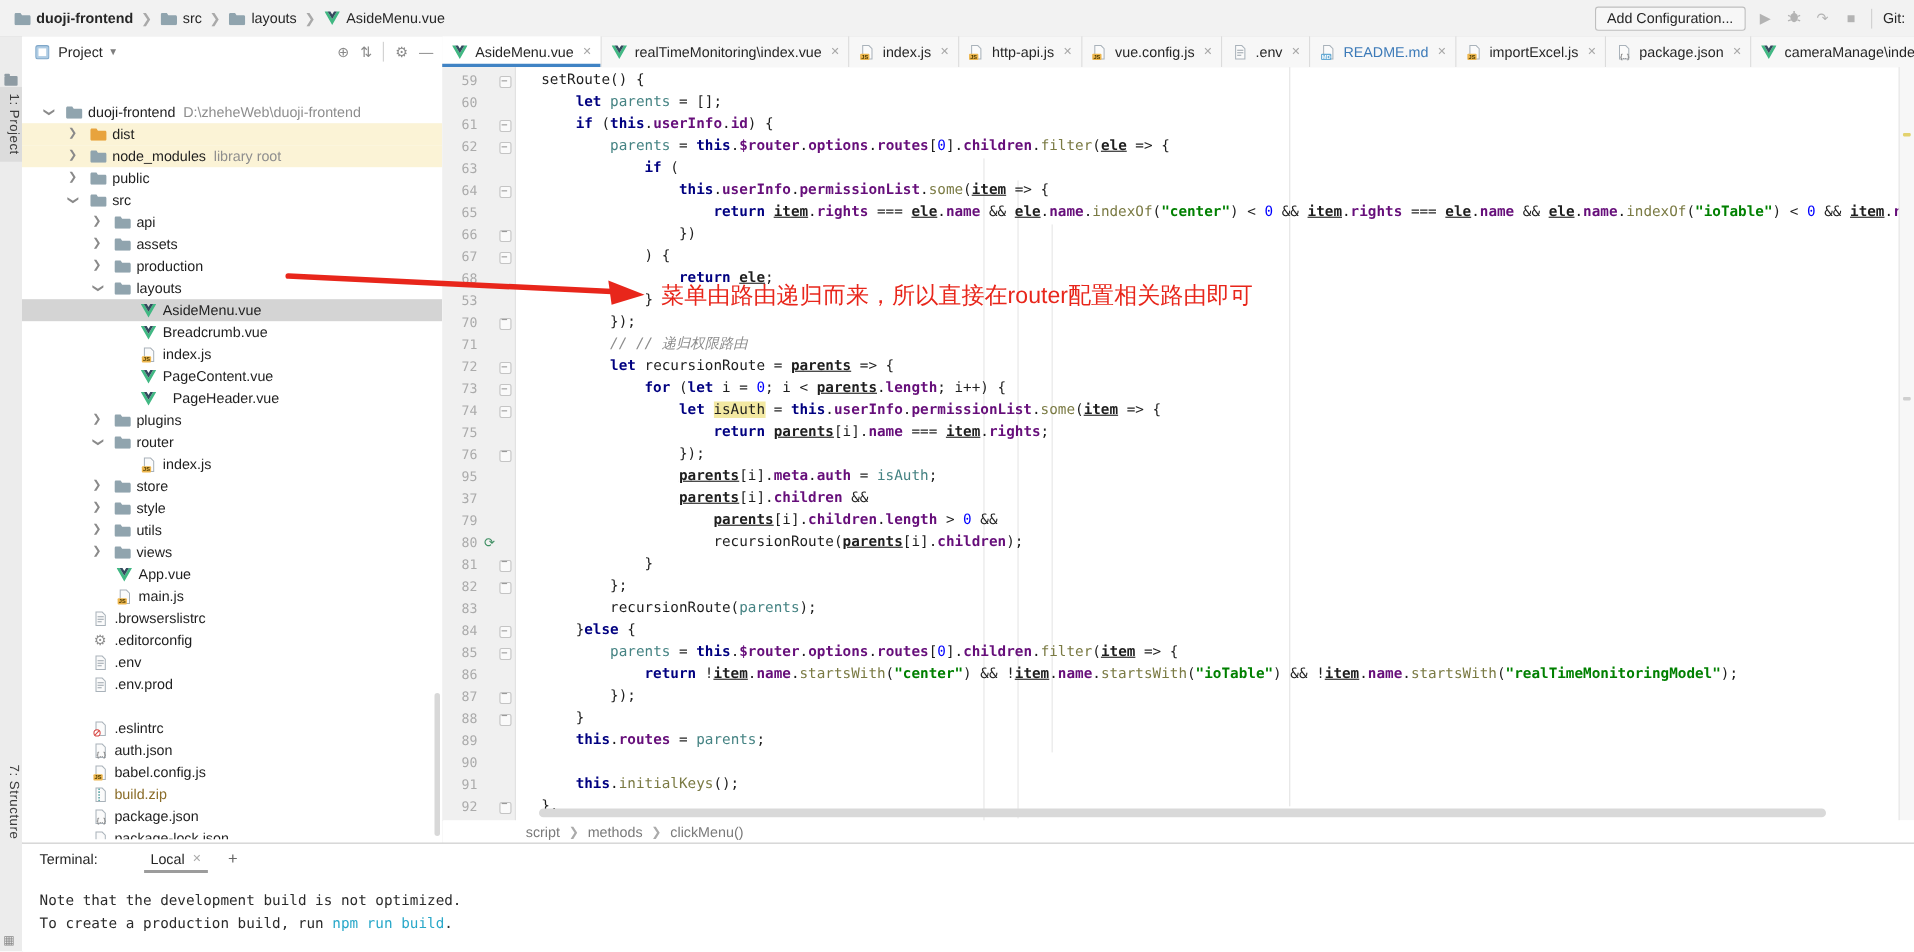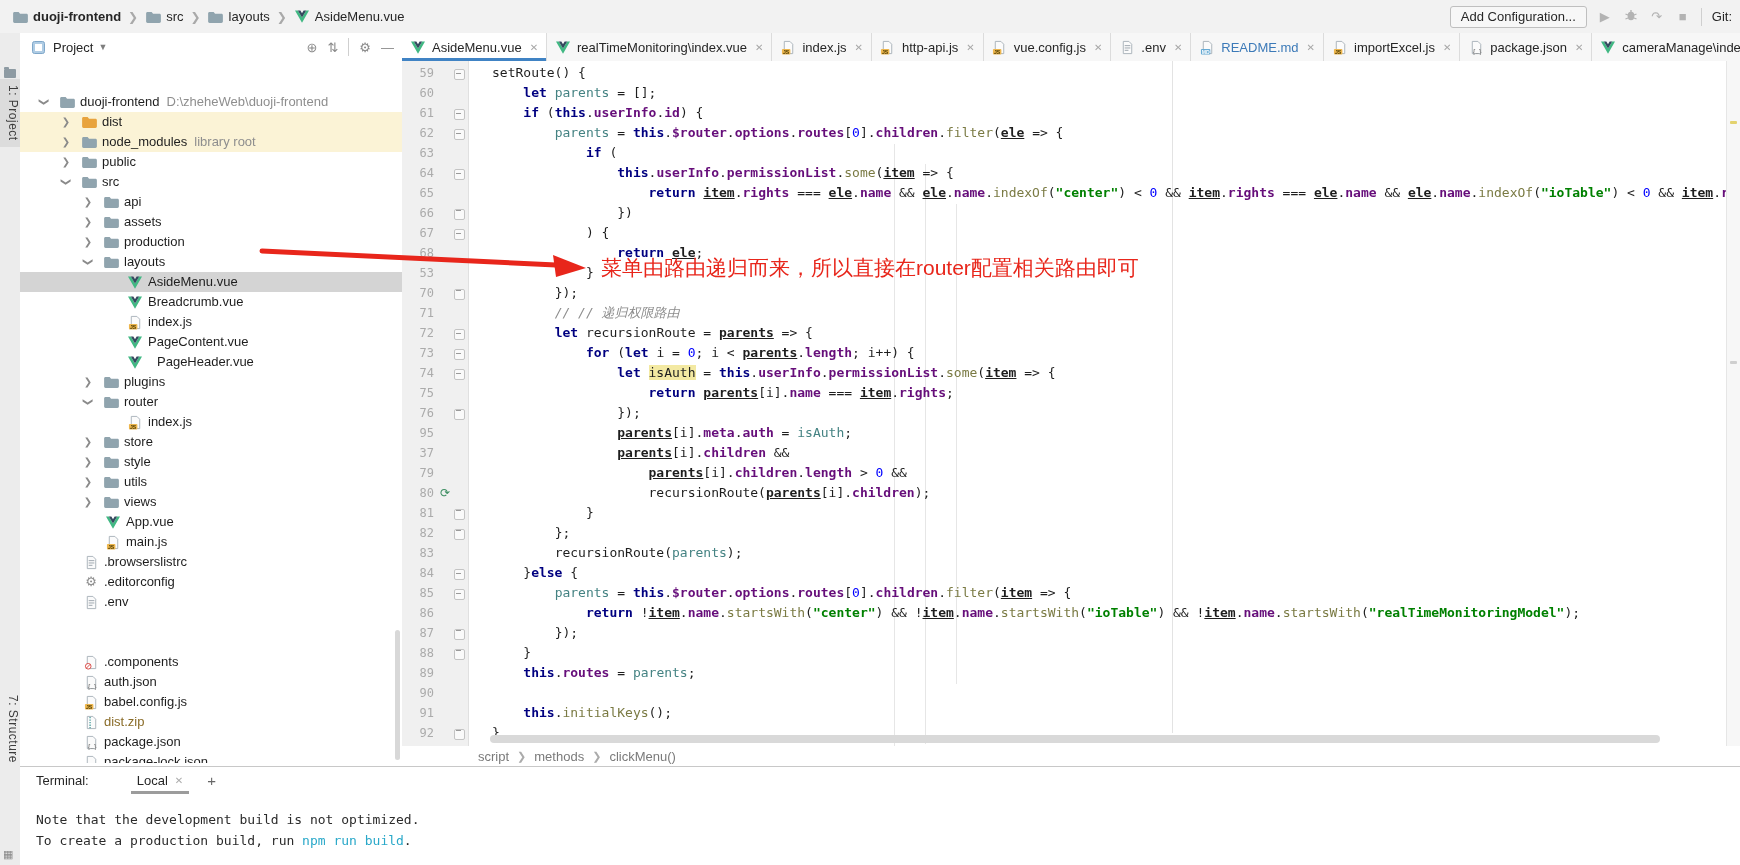--- a/index.html
+++ b/index.html
@@ -473,31 +473,44 @@
               <svg width="15" height="15" viewBox="0 0 16 16">
                 <path d="M3.5 1.5h6l3 3v10h-9z" fill="#FBFBFB" stroke="#A9B2BA"></path>
                 <line x1="5" y1="6" x2="11" y2="6" stroke="#9AA3AB"></line>
                 <line x1="5" y1="8.5" x2="11" y2="8.5" stroke="#9AA3AB"></line>
                 <line x1="5" y1="11" x2="9" y2="11" stroke="#9AA3AB"></line>
               </svg>
             </span>
           </span>
           <span class="tname" style="left:84px;">.env</span>
         </div>
+        <div class="trow" style="top:549px">
+          <span class="tico" style="left:63px">
+            <span class="ic">
+              <svg width="15" height="15" viewBox="0 0 16 16">
+                <path d="M3.5 1.5h6l3 3v10h-9z" fill="#FBFBFB" stroke="#A9B2BA"></path>
+                <line x1="5" y1="6" x2="11" y2="6" stroke="#9AA3AB"></line>
+                <line x1="5" y1="8.5" x2="11" y2="8.5" stroke="#9AA3AB"></line>
+                <line x1="5" y1="11" x2="9" y2="11" stroke="#9AA3AB"></line>
+              </svg>
+            </span>
+          </span>
+          <span class="tname" style="left:84px;">.env.prod</span>
+        </div>
         <div class="trow" style="top:589px">
           <span class="tico" style="left:63px">
             <span class="ic">
               <svg width="15" height="15" viewBox="0 0 16 16">
                 <path d="M3.5 1.5h6l3 3v10h-9z" fill="#FBFBFB" stroke="#A9B2BA"></path>
                 <circle cx="4.5" cy="12" r="3" fill="#fff" stroke="#D64541"></circle>
                 <line x1="2.4" y1="14.1" x2="6.6" y2="9.9" stroke="#D64541"></line>
               </svg>
             </span>
           </span>
-          <span class="tname" style="left:84px;">.components</span>
+          <span class="tname" style="left:84px;">.eslintrc</span>
         </div>
         <div class="trow" style="top:609px">
           <span class="tico" style="left:63px">
             <span class="ic">
               <svg width="15" height="15" viewBox="0 0 16 16">
                 <path d="M3.5 1.5h6l3 3v10h-9z" fill="#FBFBFB" stroke="#A9B2BA"></path>
                 <text x="4" y="14.5" font-size="7" fill="#8A8A8A" font-weight="bold">{..}</text>
               </svg>
             </span>
           </span>
@@ -517,21 +530,21 @@
         </div>
         <div class="trow" style="top:649px">
           <span class="tico" style="left:63px">
             <span class="ic">
               <svg width="15" height="15" viewBox="0 0 16 16">
                 <path d="M3.5 1.5h6l3 3v10h-9z" fill="#FBFBFB" stroke="#A9B2BA"></path>
                 <line x1="6.5" y1="2" x2="6.5" y2="14" stroke="#5FA8A8" stroke-width="1.6" stroke-dasharray="1.5,1.2"></line>
               </svg>
             </span>
           </span>
-          <span class="tname" style="left:84px;color:#8A6C28;">dist.zip</span>
+          <span class="tname" style="left:84px;color:#8A6C28;">build.zip</span>
         </div>
         <div class="trow" style="top:669px">
           <span class="tico" style="left:63px">
             <span class="ic">
               <svg width="15" height="15" viewBox="0 0 16 16">
                 <path d="M3.5 1.5h6l3 3v10h-9z" fill="#FBFBFB" stroke="#A9B2BA"></path>
                 <text x="4" y="14.5" font-size="7" fill="#8A8A8A" font-weight="bold">{..}</text>
               </svg>
             </span>
           </span>

